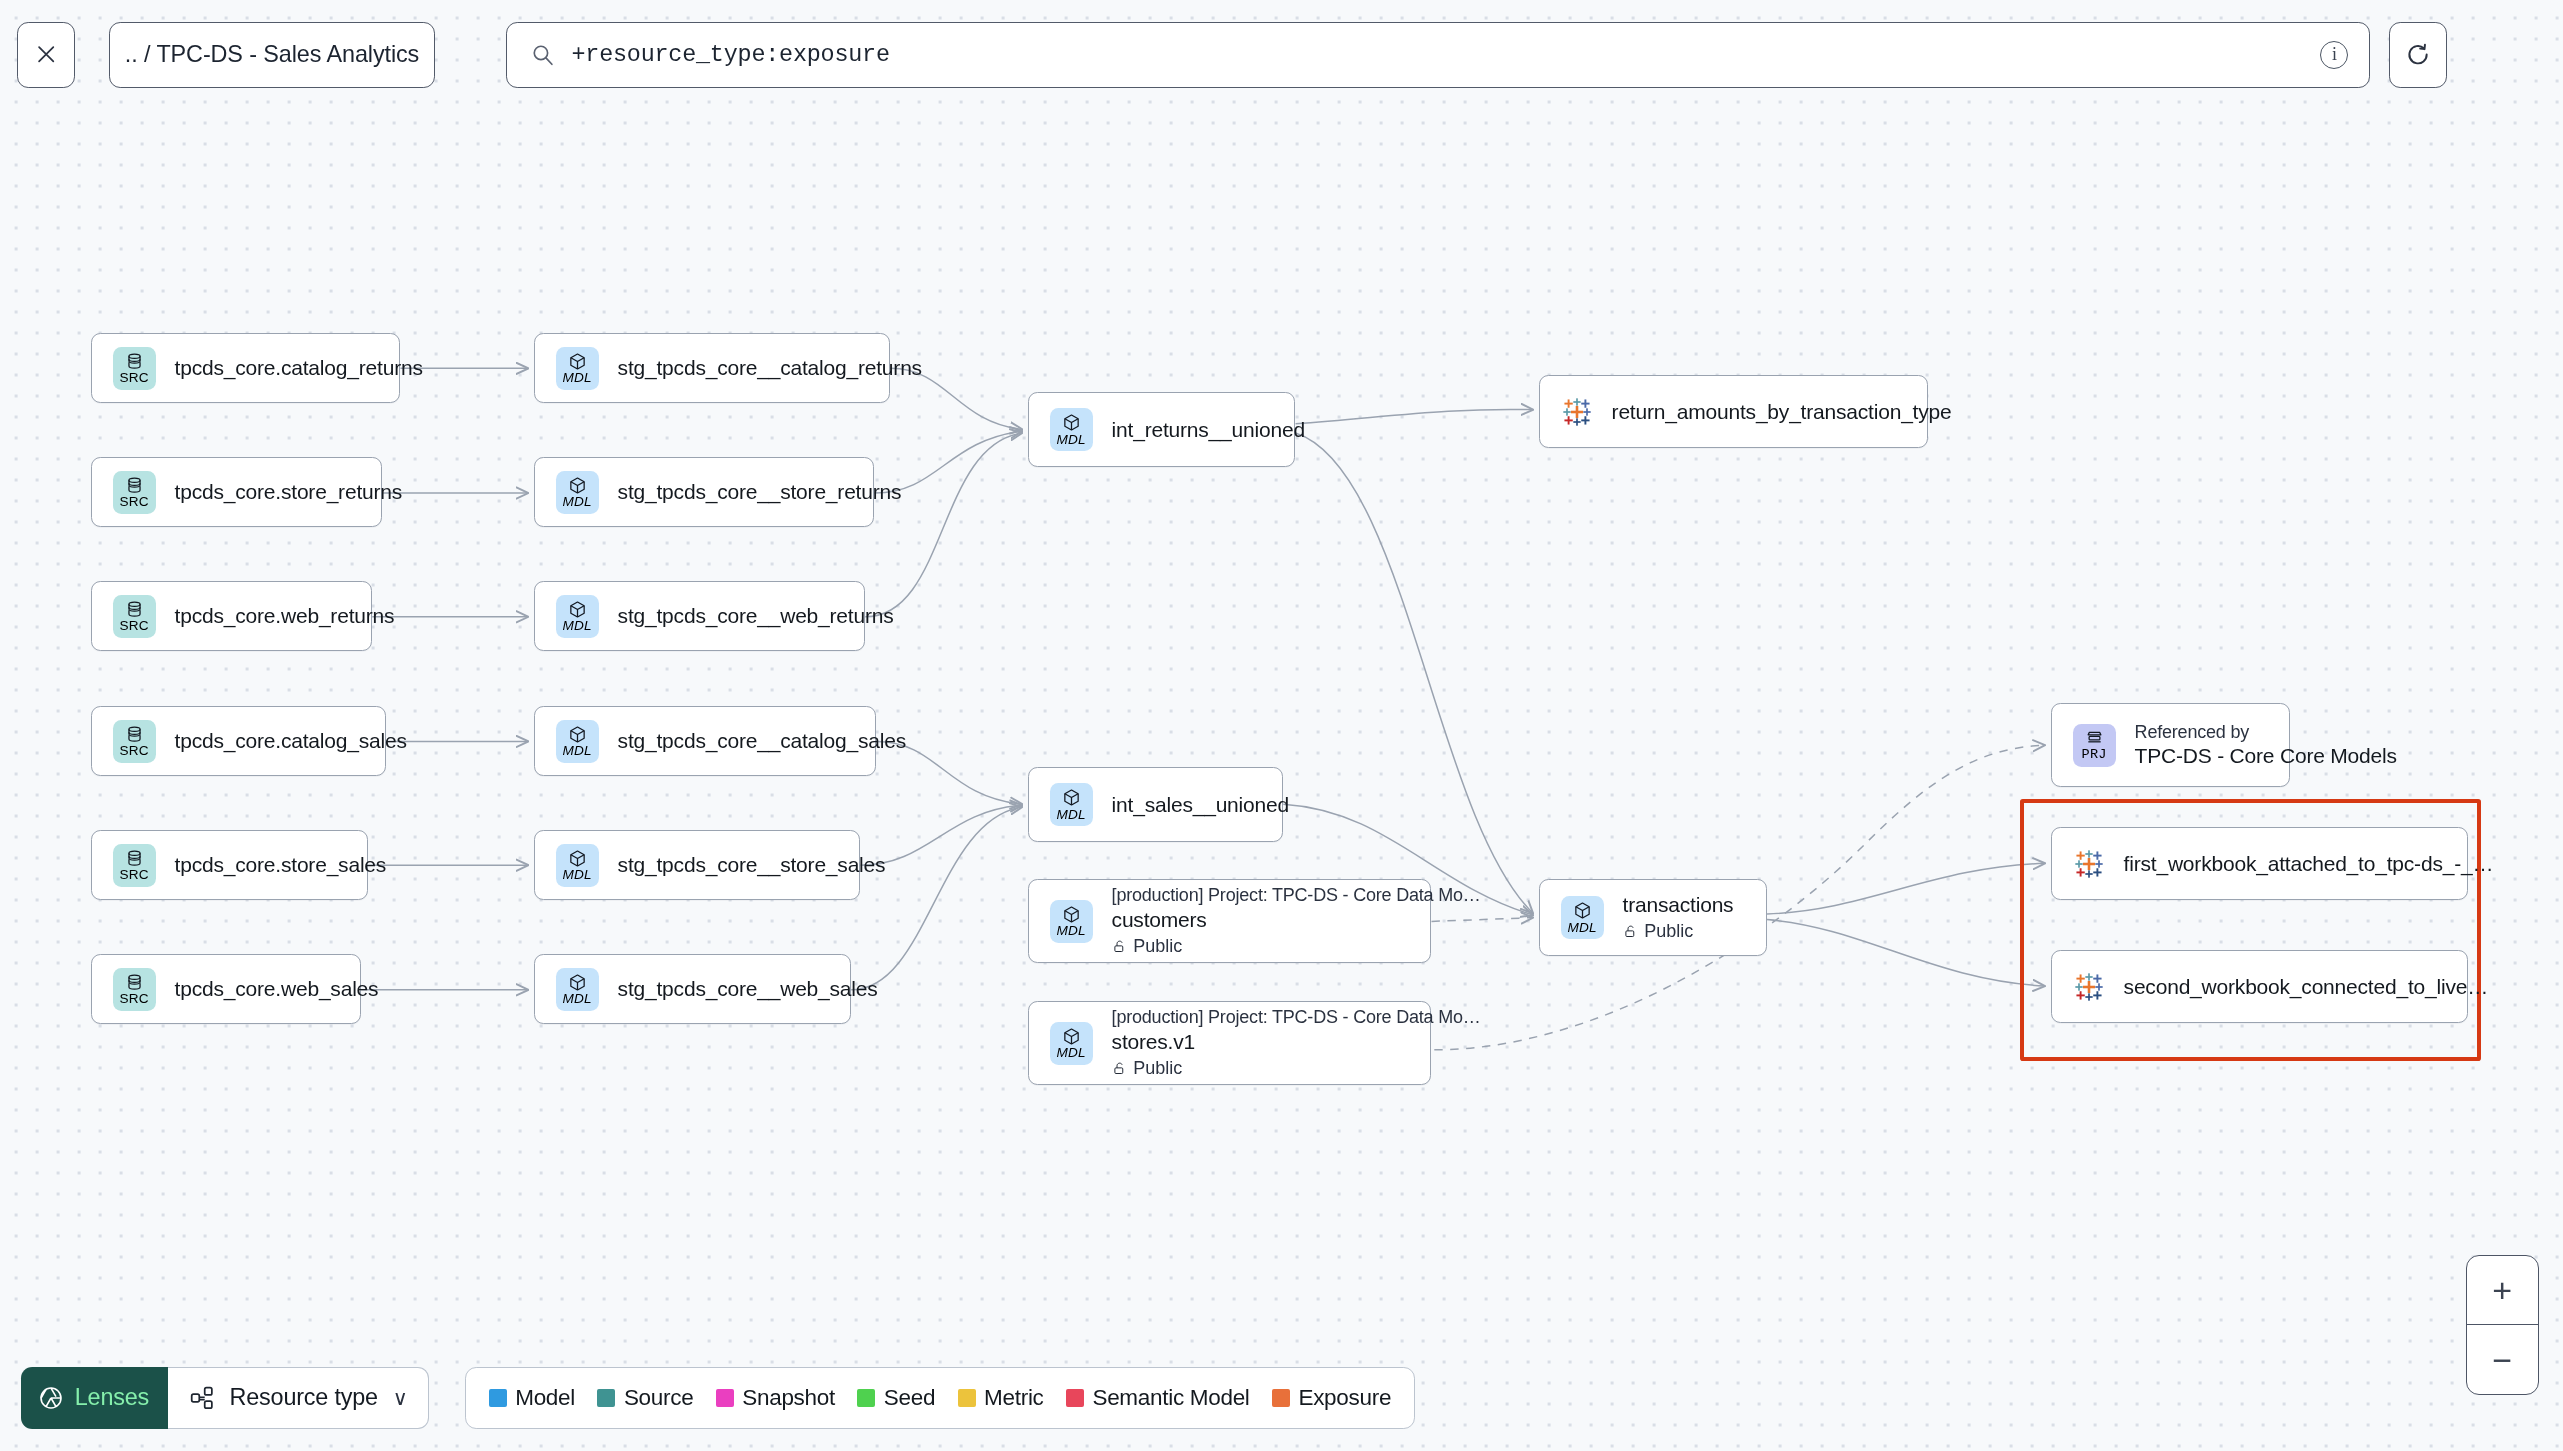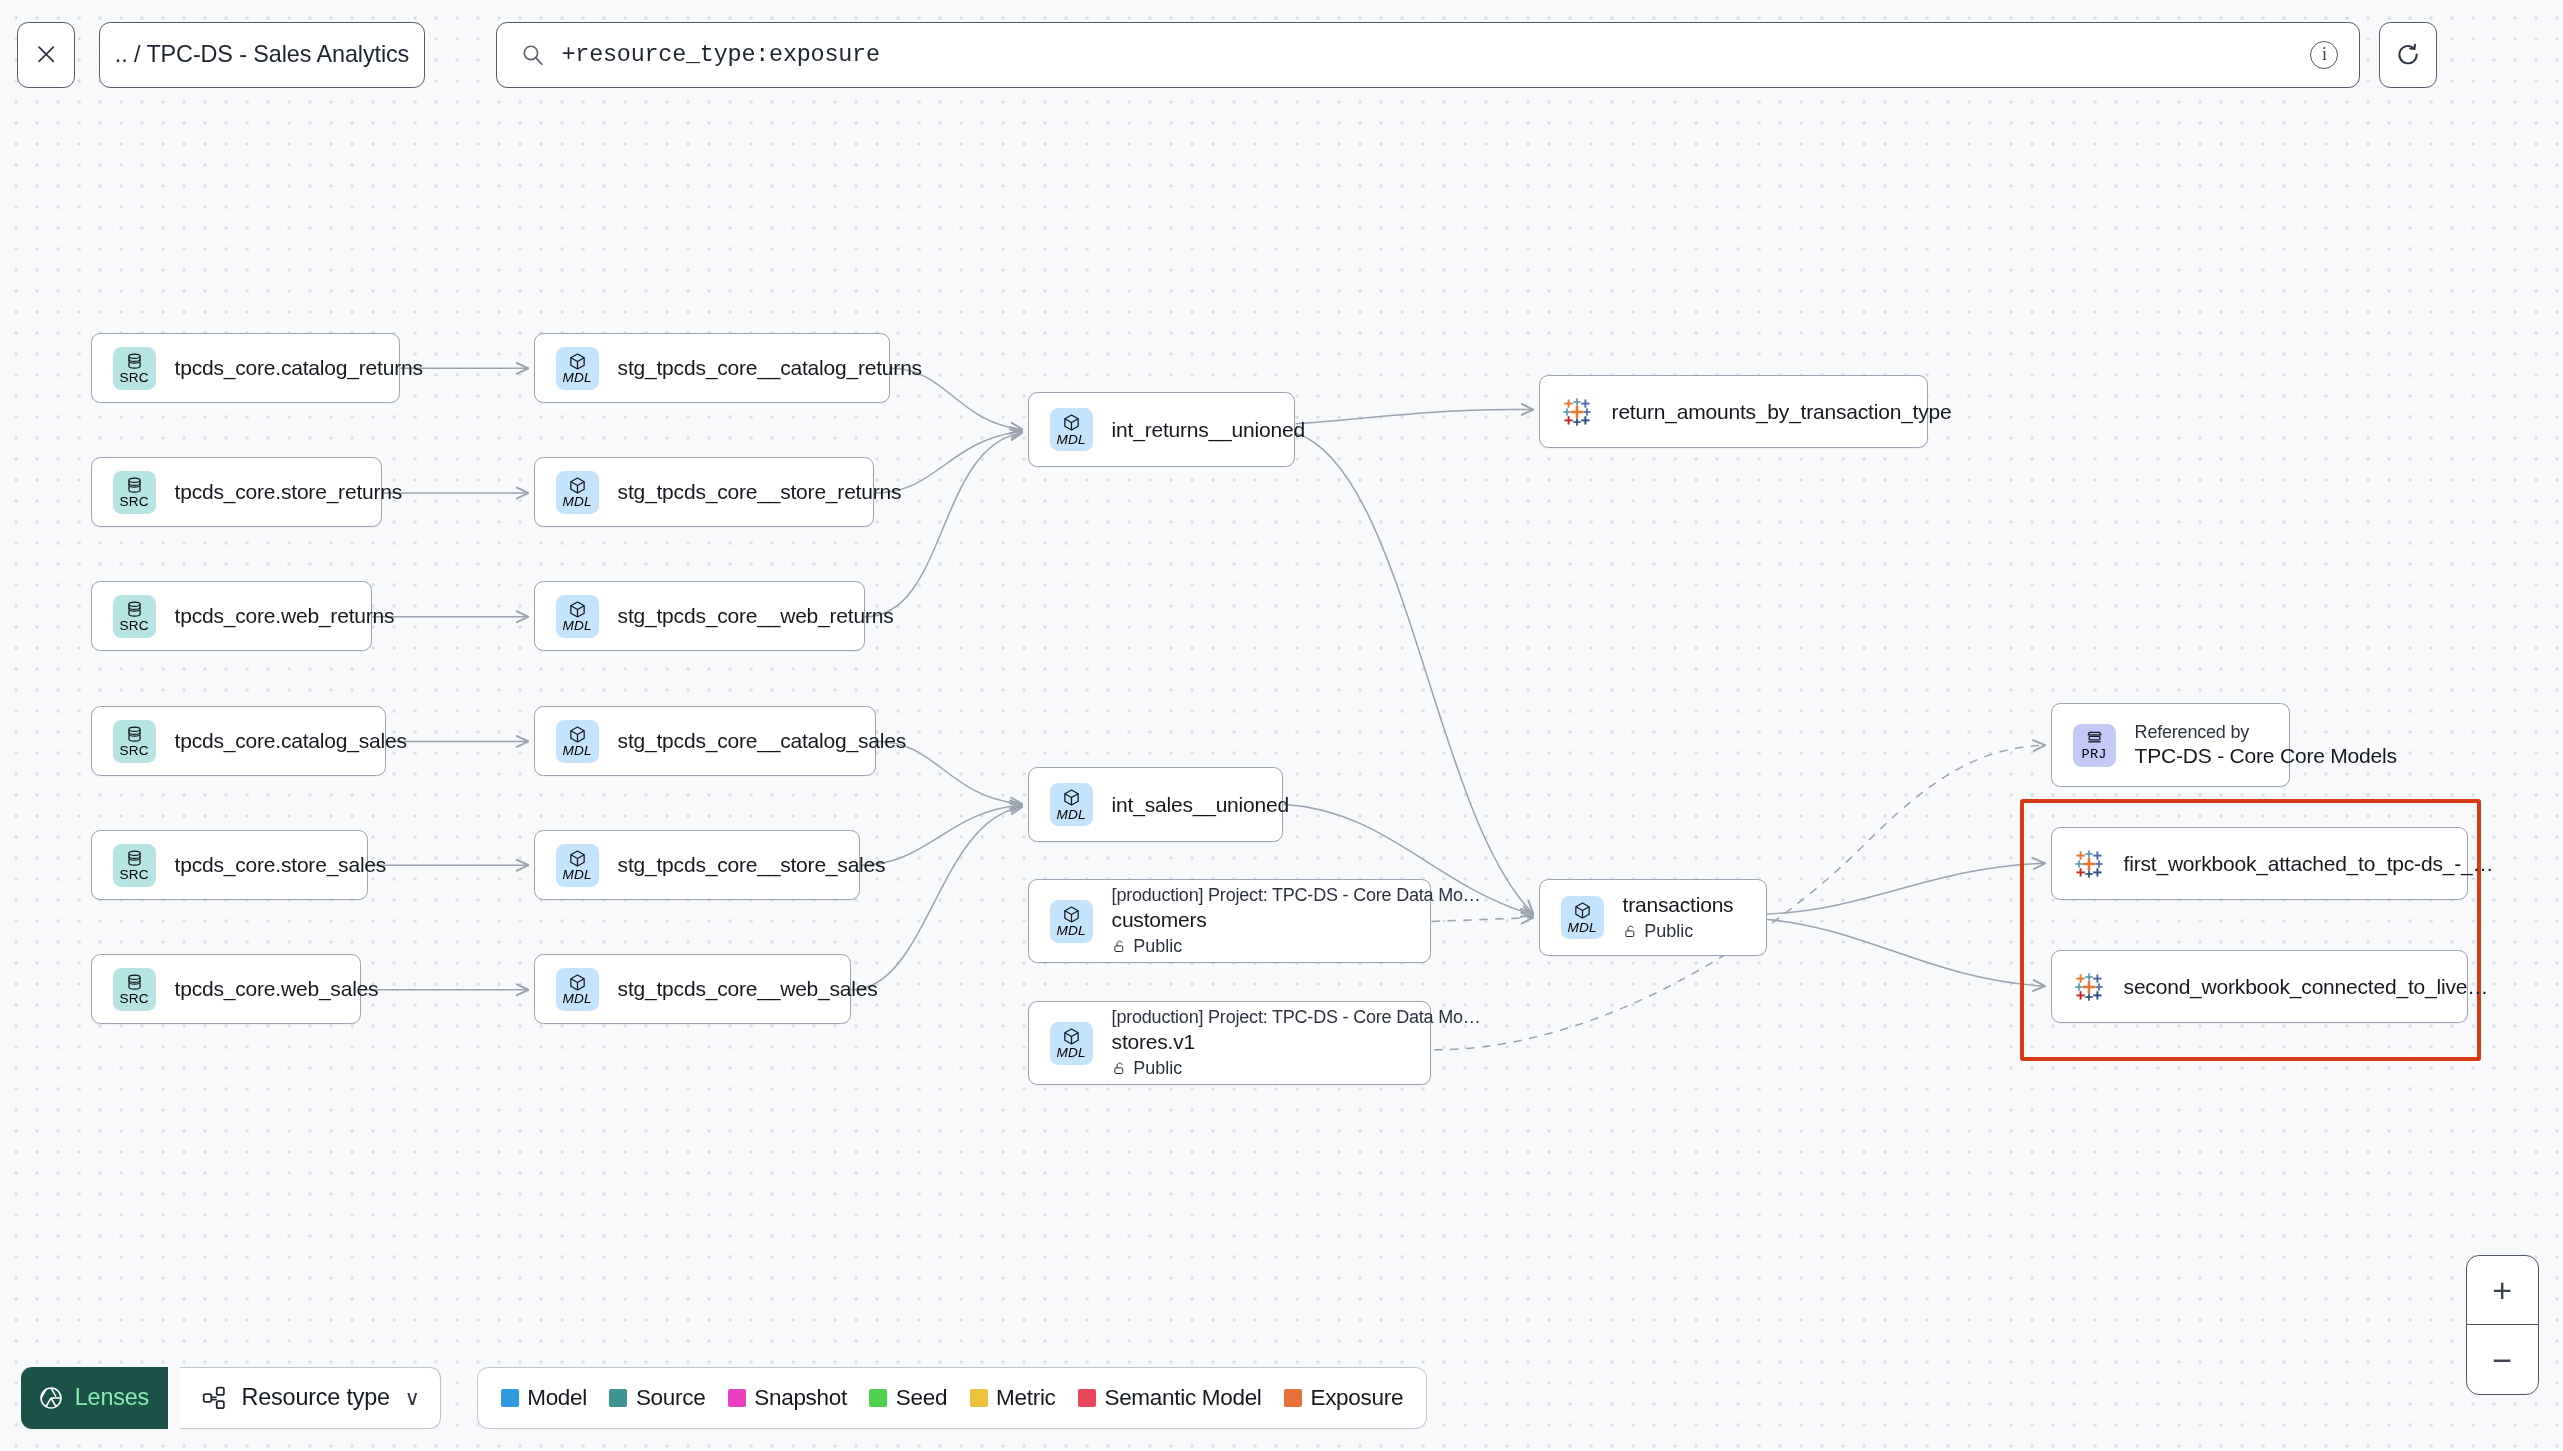--- a/index.html
+++ b/index.html
@@ -39,21 +39,21 @@
     background: #ffffff;
     border: 1.5px solid #525a69;
     border-radius: 11.2px;
     display: flex; align-items: center; justify-content: center;
     cursor: pointer;
     flex: 0 0 auto;
   }
   .tb-close svg { width: 24.4px; height: 24.4px; }
 
   .breadcrumb {
-    margin-left: 24px;
+    margin-left: 34px;
     height: 66px;
     min-width: 326px;
     background: #ffffff;
     border: 1.5px solid #525a69;
     border-radius: 11.2px;
     display: flex; align-items: center; justify-content: center;
     padding: 0 7px;
     font-size: 23.4px;
     color: #1c2430;
     letter-spacing: -0.1px;
@@ -230,21 +230,20 @@
     background: #ffffff;
     border: 1.4px solid #bcc4cf;
     border-left: none;
     border-radius: 0 11.2px 11.2px 0;
     display: flex; align-items: center; gap: 15px;
     padding: 0 20.6px;
     font-size: 23.4px;
     color: #141a22;
     letter-spacing: -0.2px;
     cursor: pointer;
-    margin-left: 12px;
   }
   .restype-btn svg.rt { width: 26px; height: 26px; }
   .restype-btn .chev { font-size: 20.6px; color: #2b3240; }
 
   .legend {
     margin-left: 36px;
     height: 62px;
     background: #ffffff;
     border: 1.4px solid #bcc4cf;
     border-radius: 11.2px;

